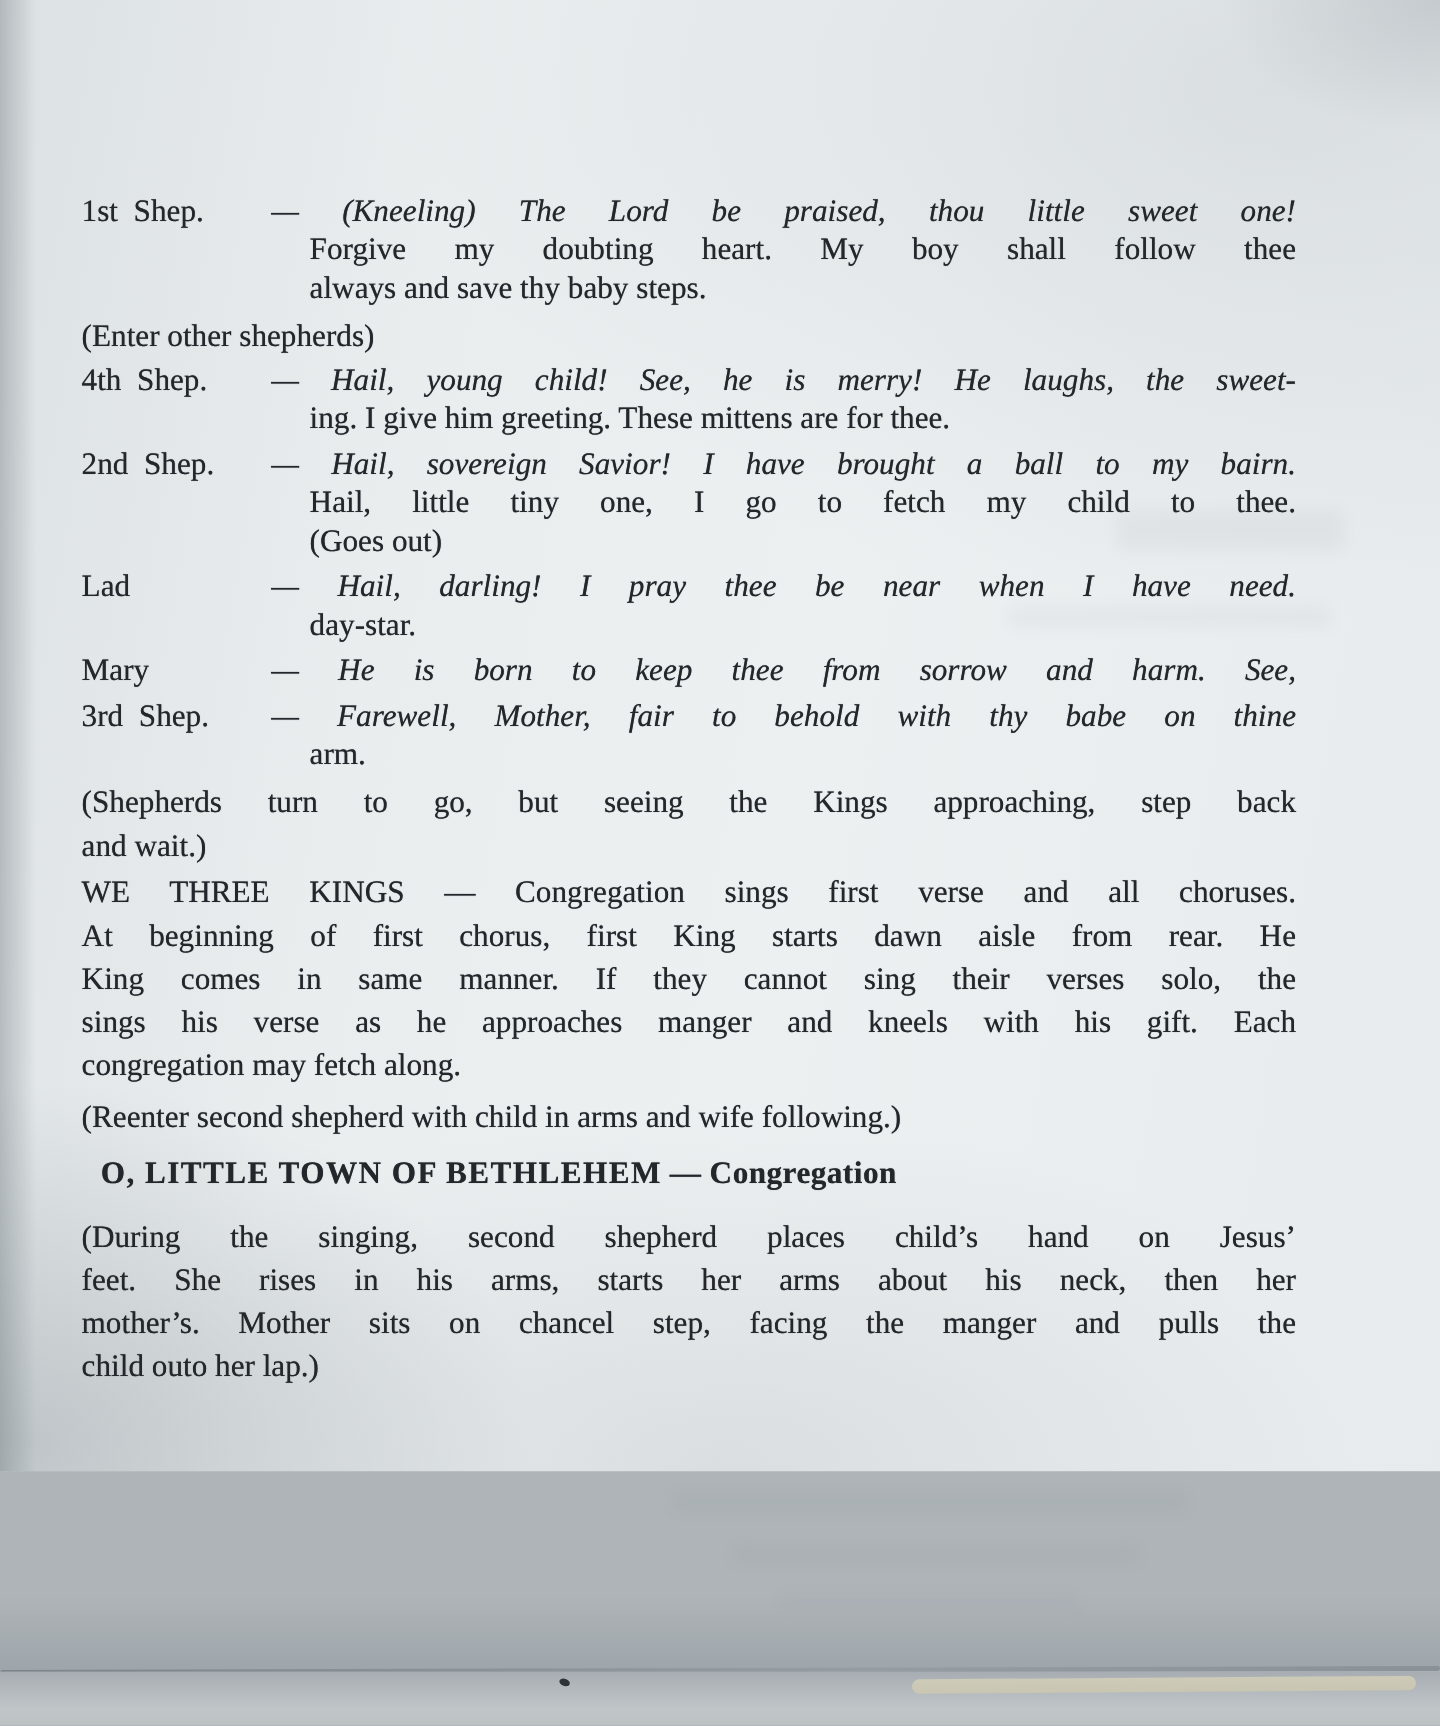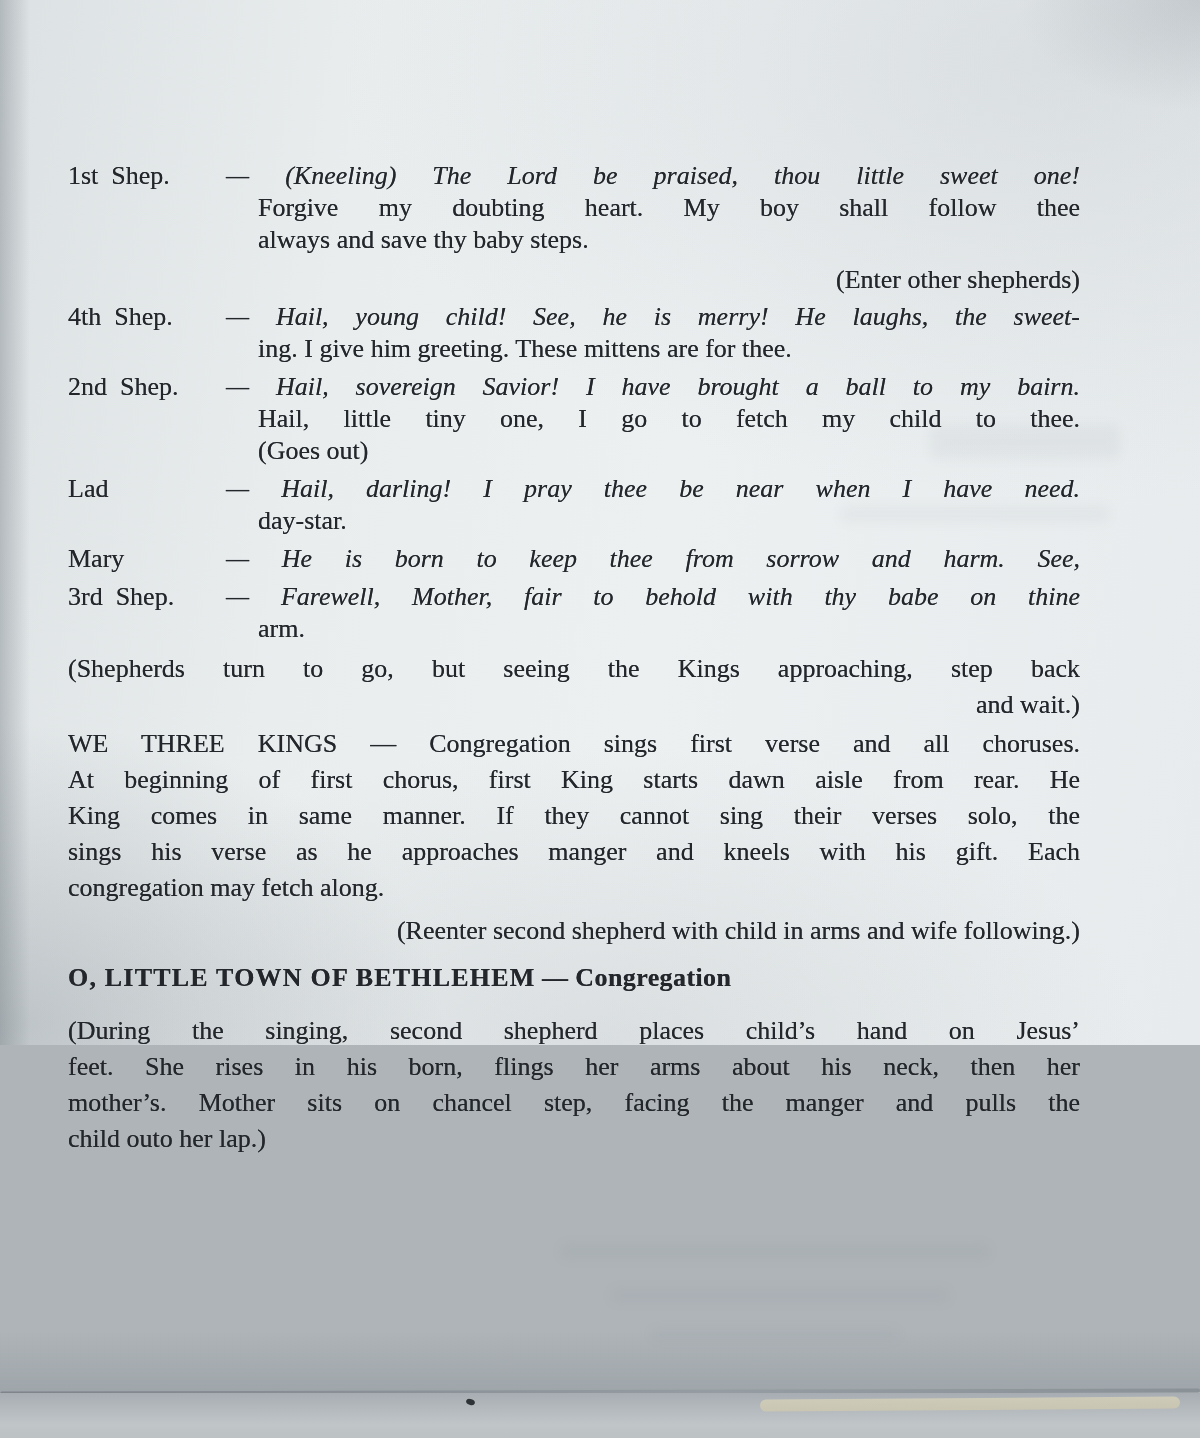--- a/index.html
+++ b/index.html
@@ -8,21 +8,21 @@
     width: 1200px;
     height: 1438px;
     overflow: hidden;
     background: #aeb4b8;
     font-family: "Liberation Serif", "DejaVu Serif", serif;
   }
 
   .scan {
     position: relative;
     width: 1200px;
-    height: 1045px;
+    height: 1226px;
   }
 
   
   .page {
     position: absolute;
     inset: 0;
     background:
       radial-gradient(1300px 800px at 88% 6%, rgba(198,205,209,0.45), rgba(0,0,0,0) 55%),
       radial-gradient(700px 500px at 2% 98%, rgba(135,144,150,0.40), rgba(0,0,0,0) 60%),
       radial-gradient(900px 500px at 50% 100%, rgba(160,168,173,0.25), rgba(0,0,0,0) 60%),
@@ -87,26 +87,26 @@
     position: absolute; left: 0; top: 0;
     white-space: pre;
     line-height: 32px;
   }
   .dialogue .line { line-height: 32px; }
   .dialogue .line.first { text-indent: -32px; font-style: italic; }
 
   .line.j { text-align: justify; text-align-last: justify; }
 
   .stage { margin-bottom: 3px; }
-  .stage .line { line-height: 36px; text-align: right; }
+  .stage .line { line-height: 36px; }
 
   .para { margin: 2px 0 7px; }
   .para .line { line-height: 36px; }
 
-  .heading { margin: 11px 0 17px; line-height: 36px; font-family: Liberation Serif, serif; }
+  .heading { margin: 11px 16px 17px; line-height: 36px; font-family: Liberation Serif, serif; }
   .heading .h-title { font-weight: bold; letter-spacing: 1.2px; }
   .heading .h-suffix { font-weight: bold; letter-spacing: 0.4px; }
 </style>
 </head>
 <body>
 
 <div class="scan">
   <div class="page"></div>
   <div class="edge-left"></div>
   <div class="edge-top-right"></div>
@@ -162,21 +162,21 @@
         <div class="line j">King comes in same manner. If they cannot sing their verses solo, the</div>
         <div class="line j">sings his verse as he approaches manger and kneels with his gift. Each</div>
         <div class="line">congregation may fetch along.</div>
       </div>
       <div class="stage">
         <div class="line">(Reenter second shepherd with child in arms and wife following.)</div>
       </div>
       <div class="heading"><span class="h-title">O, LITTLE TOWN OF BETHLEHEM</span> <span class="h-suffix"> —  Congregation</span></div>
       <div class="para">
         <div class="line j">(During the singing, second shepherd places child’s hand on Jesus’</div>
-        <div class="line j">feet. She rises in his born, flings her arms about his neck, then her</div>
+        <div class="line j">feet. She rises in his arms, starts her arms about his neck, then her</div>
         <div class="line j">mother’s. Mother sits on chancel step, facing the manger and pulls the</div>
         <div class="line">child outo her lap.)</div>
       </div>
     </div>
 
   <div class="paper-bottom-shade"></div>
   <div class="paper-edge-line"></div>
   <div class="mat-bottom"></div>
   <div class="underpage-sliver"></div>
   <div class="speck"></div>

